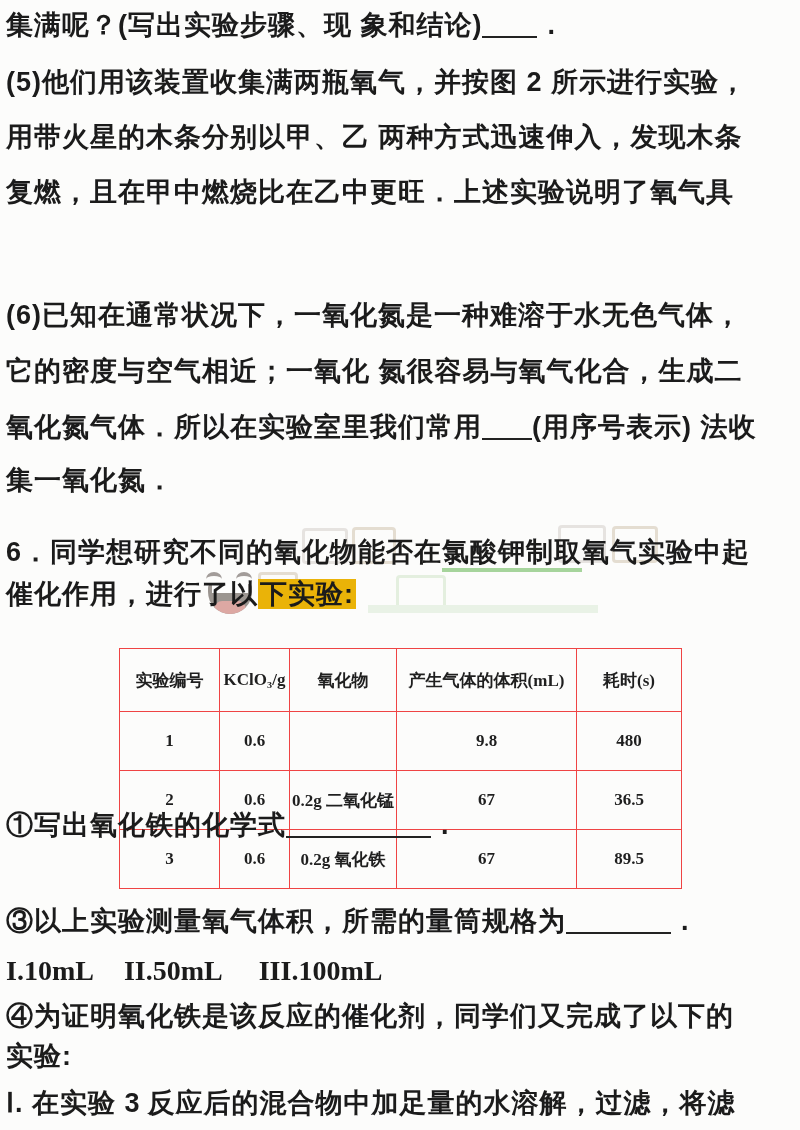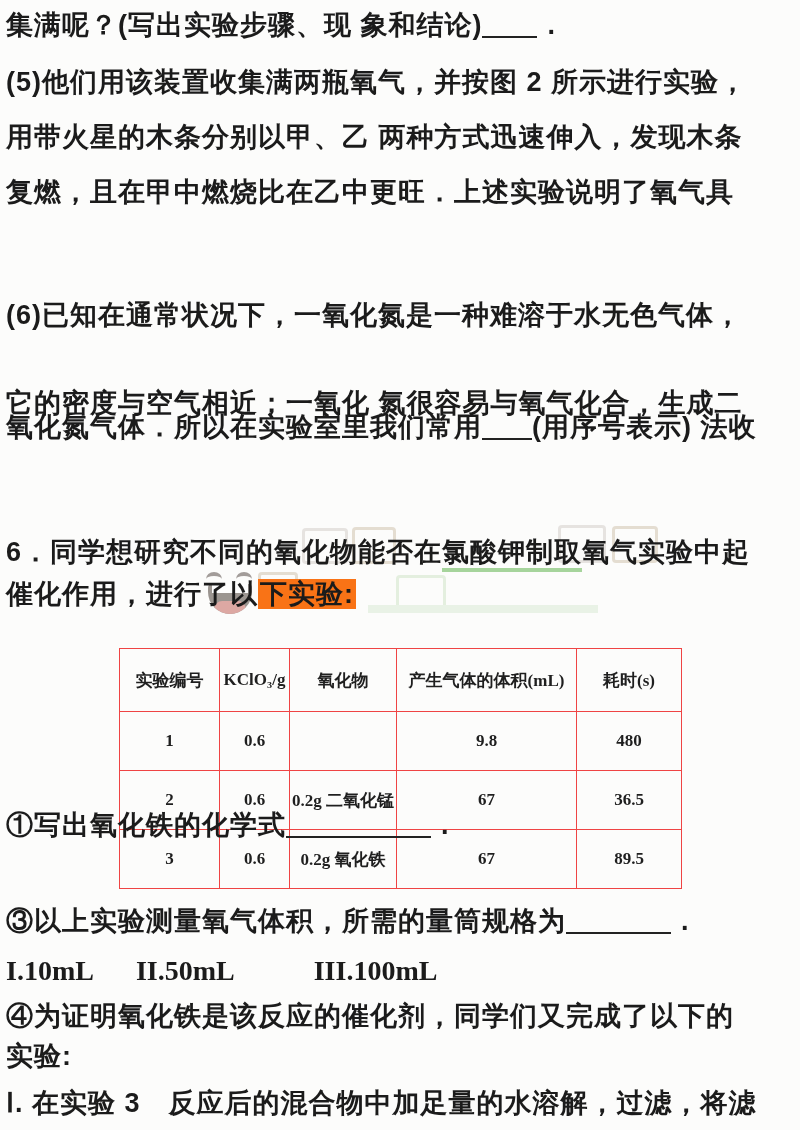--- a/index.html
+++ b/index.html
@@ -13,21 +13,21 @@
   .line{
     position:absolute;left:6px;height:36px;line-height:36px;
     font-size:27px;font-weight:600;letter-spacing:1px;white-space:nowrap;
     z-index:2;
   }
   .blank{
     display:inline-block;height:4px;vertical-align:-4px;
     border-bottom:2px solid #222;
   }
   .period{margin-left:10px;}
-  .hl{background:#f97316;padding:0 2px;}
+  .hl{background:#eab308;padding:0 2px;}
   .ul-green{border-bottom:4px solid #a6d49c;padding-bottom:1px;}
   .green-strip{
     position:absolute;left:368px;top:605px;width:230px;height:8px;
     background:#e9f2e6;z-index:1;
   }
   
   .wm{position:absolute;z-index:0;}
   .wm-box{
     position:absolute;border:3px solid #d4cecb;border-radius:4px;opacity:.55;
   }
@@ -56,24 +56,24 @@
     border:1px solid #ef4444;text-align:center;vertical-align:middle;
     font-weight:bold;padding:12px 2px;overflow:hidden;
   }
   .exp-table th{height:38px;}
   .exp-table td{height:34px;}
   
   .serif-bold{
     font-family:"Liberation Serif",serif;font-weight:bold;font-size:28px;
     letter-spacing:0;
   }
-  .opt1{margin-right:42px;}
-  .opt2{margin-right:79px;}
+  .opt1{margin-right:30px;}
+  .opt2{margin-right:36px;}
   .step-bold{font-weight:800;margin-top:40px;}
-  .step-rest{margin-left:28px;}
+  .step-rest{margin-left:7px;}
 </style>
 </head>
 <body>
 
 <div class="page">
 
   <div class="wm">
     <div class="wm-box" style="left:302px;top:528px;width:40px;height:30px;"></div>
     <div class="wm-box tan" style="left:352px;top:527px;width:38px;height:31px;"></div>
     <div class="wm-box" style="left:558px;top:525px;width:42px;height:32px;"></div>
@@ -102,25 +102,28 @@
   <div class="line" style="top:119px;">
     <span>用带火星的木条分别以甲、乙 两种方式迅速伸入，发现木条</span>
   </div>
   <div class="line" style="top:174px;text-align:center;">
     <span>复燃，且在甲中燃烧比在乙中更旺．上述实验说明了氧气具</span>
   </div>
 
   <div class="line" style="top:297px;">
     <span>(6)已知在通常状况下，一氧化氮是一种难溶于水无色气体，</span>
   </div>
-  <div class="line" style="top:353px;margin-top:32px;">
+  <div class="line" style="top:353px;">
     <span>它的密度与空气相近；一氧化 氮很容易与氧气化合，生成二</span>
   </div>
   <div class="line" style="top:409px;">
     <span>氧化氮气体．所以在实验室里我们常用</span><span class="blank" style="width:50px;"></span><span>(用序号表示) 法收</span>
+  </div>
+  <div class="line" style="top:462px;">
+    <span>集一氧化氮．</span>
   </div>
 
   <div class="line" style="top:534px;">
     <span>6．同学想研究不同的氧化物能否在</span><span class="ul-green">氯酸钾制取</span><span>氧气实验中起</span>
   </div>
   <div class="line" style="top:576px;">
     <span>催化作用，进行了以</span><span class="hl">下实验:</span>
   </div>
 
   <table class="exp-table">

